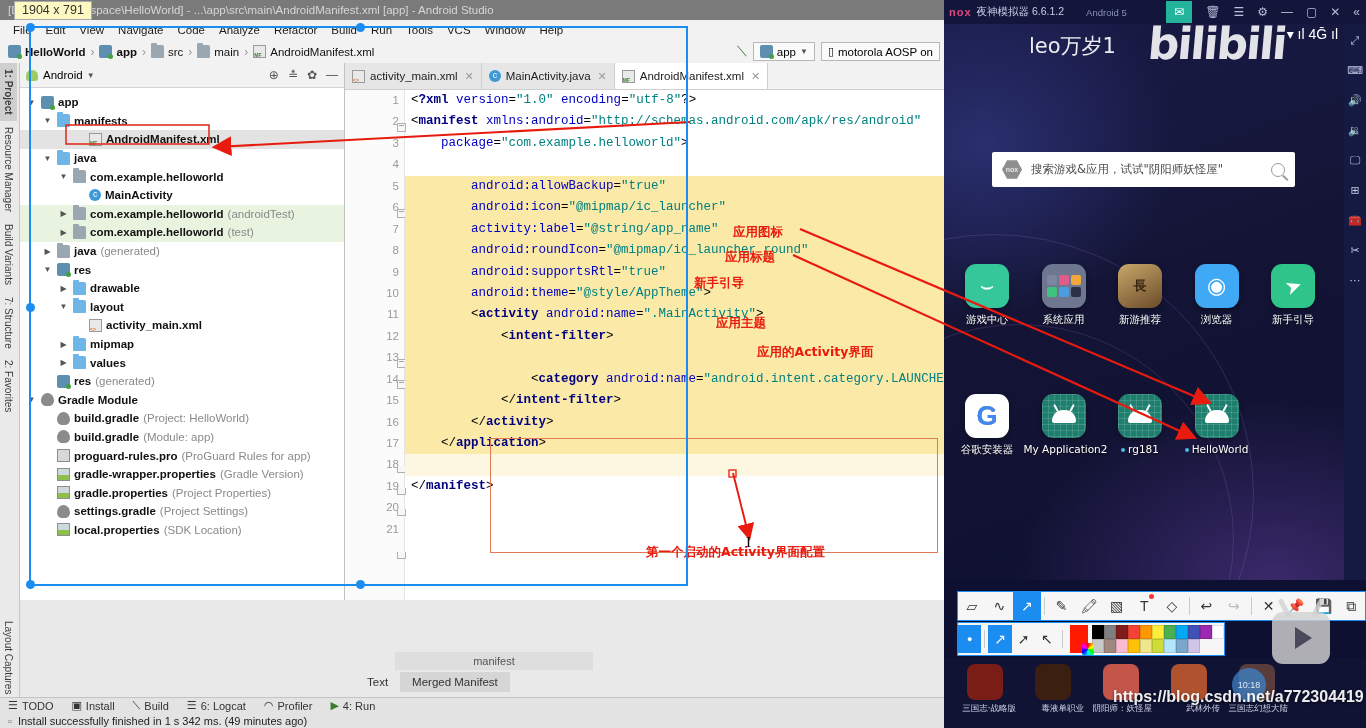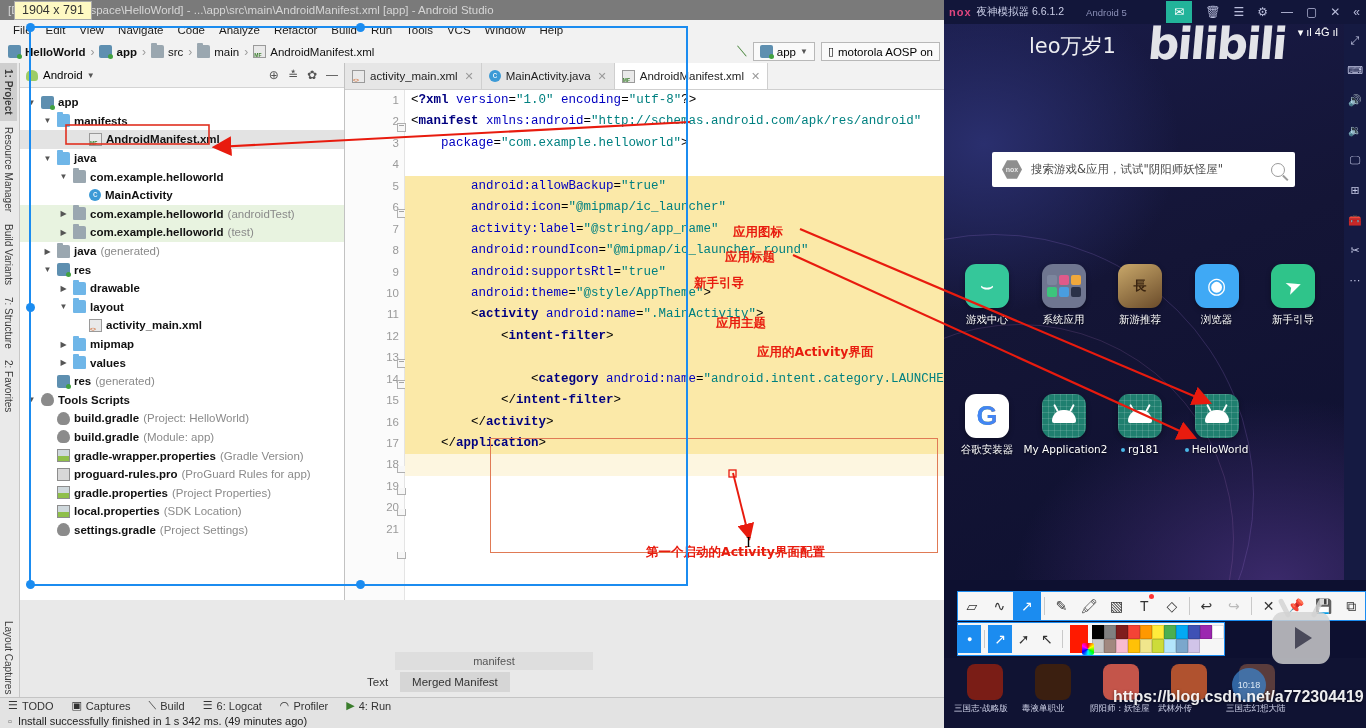--- a/index.html
+++ b/index.html
@@ -224,21 +224,21 @@
       radial-gradient(ellipse 420px 300px at 330px 560px, #3b2a6b 0%, rgba(59,42,107,0) 62%),
       radial-gradient(ellipse 300px 260px at 40px 120px, #2a2f6e 0%, rgba(42,47,110,0) 65%),
       linear-gradient(160deg,#191b48 0%,#141536 45%,#0e1030 100%);
       overflow:hidden;
   }
   .nox-arc {
     position:absolute; border-radius:50%; border:1px solid rgba(160,120,220,.22);
   }
   .nox-statusbar {
     position:absolute; right:6px; top:2px; display:flex; align-items:center; gap:3px;
-    color:#fff; font-size:11px; z-index:3;
+    color:#fff; font-size:14px; z-index:3;
   }
   .nox-searchbar {
     position:absolute; left:48px; top:128px; width:303px; height:35px;
     background:#fff; border-radius:2px; display:flex; align-items:center;
     padding:0 10px; z-index:4;
   }
   .nox-logo-hex {
     width:20px; height:20px; background:#8e8e8e;
     clip-path:polygon(25% 4%,75% 4%,100% 50%,75% 96%,25% 96%,0% 50%);
     display:flex; align-items:center; justify-content:center;
@@ -324,21 +324,21 @@
   .swatch-grid { display:grid; grid-template-columns:repeat(11,12px); grid-template-rows:14px 14px; margin-left:4px; }
   .sw { width:12px; height:14px; }
   .cur-color { width:22px; height:28px; background:#ff1a00; margin-left:4px; position:relative; }
   .cur-color:after{content:"";position:absolute;right:-6px;bottom:-2px;width:12px;height:12px;
     background:conic-gradient(#f00,#ff0,#0f0,#0ff,#00f,#f0f,#f00); border-radius:2px;}
 
   .bottom-games {
     position:absolute; left:944px; top:658px; width:422px; height:70px;
     background:#101333; display:flex; align-items:flex-start; padding:6px 10px 0; gap:6px;
   }
-  .game-cell { width:62px; text-align:left; }
+  .game-cell { width:62px; text-align:right; }
   .game-ic { width:36px; height:36px; border-radius:8px; margin:0 auto 3px; }
   .game-lbl { color:#cfd2e8; font-size:8.5px; white-space:nowrap;
     font-family:"DejaVu Sans","Liberation Sans",sans-serif; }
   .csdn-wm {
     position:absolute; left:1113px; top:688px; z-index:20;
     color:rgba(255,255,255,.93); font-size:16px; font-weight:bold;
     font-family:"Liberation Sans",sans-serif;
     text-shadow:0 1px 3px rgba(0,0,0,.6); white-space:nowrap;
   }
   .nox-navbar-r {
@@ -527,63 +527,63 @@
           </div>
           <div class="trow ind1">
             <span class="tw"></span>
             <span class="ico ico-module"></span>
             <span class="lbl">res</span>
             <span class="sub"> (generated)</span>
           </div>
           <div class="trow ind0">
             <span class="tw">▼</span>
             <span class="ico ico-gradle"></span>
-            <span class="lbl">Tools Scripts</span>
+            <span class="lbl">Gradle Module</span>
           </div>
           <div class="trow ind1">
             <span class="tw"></span>
             <span class="ico ico-gradle"></span>
             <span class="lbl">build.gradle</span>
             <span class="sub"> (Project: HelloWorld)</span>
           </div>
           <div class="trow ind1">
             <span class="tw"></span>
             <span class="ico ico-gradle"></span>
             <span class="lbl">build.gradle</span>
             <span class="sub"> (Module: app)</span>
           </div>
           <div class="trow ind1">
             <span class="tw"></span>
+            <span class="ico ico-pro"></span>
+            <span class="lbl">proguard-rules.pro</span>
+            <span class="sub"> (ProGuard Rules for app)</span>
+          </div>
+          <div class="trow ind1">
+            <span class="tw"></span>
             <span class="ico ico-props"></span>
             <span class="lbl">gradle-wrapper.properties</span>
             <span class="sub"> (Gradle Version)</span>
           </div>
           <div class="trow ind1">
             <span class="tw"></span>
-            <span class="ico ico-pro"></span>
-            <span class="lbl">proguard-rules.pro</span>
-            <span class="sub"> (ProGuard Rules for app)</span>
-          </div>
-          <div class="trow ind1">
-            <span class="tw"></span>
             <span class="ico ico-props"></span>
             <span class="lbl">gradle.properties</span>
             <span class="sub"> (Project Properties)</span>
           </div>
           <div class="trow ind1">
             <span class="tw"></span>
+            <span class="ico ico-gradle"></span>
+            <span class="lbl">settings.gradle</span>
+            <span class="sub"> (Project Settings)</span>
+          </div>
+          <div class="trow ind1">
+            <span class="tw"></span>
             <span class="ico ico-props"></span>
             <span class="lbl">local.properties</span>
             <span class="sub"> (SDK Location)</span>
-          </div>
-          <div class="trow ind1">
-            <span class="tw"></span>
-            <span class="ico ico-gradle"></span>
-            <span class="lbl">settings.gradle</span>
-            <span class="sub"> (Project Settings)</span>
           </div>
         </div>
     </div>
 
     <div class="editor-wrap">
       <div class="tabs-row" id="editor-tabs">
           <div class="etab">
             <span class="ico ico-xmlres"></span>
             <span>activity_main.xml</span>
             <span class="x">✕</span>
@@ -645,20 +645,21 @@
             <div class="cl hl-yellow">        <span class="tk-attr">android:supportsRtl</span>=<span class="tk-str">"true"</span></div>
             <div class="cl hl-yellow">        <span class="tk-attr">android:theme</span>=<span class="tk-str">"@style/AppTheme"</span>&gt;</div>
             <div class="cl hl-yellow">        &lt;<span class="tk-tag">activity</span> <span class="tk-attr">android:name</span>=<span class="tk-str">".MainActivity"</span>&gt;</div>
             <div class="cl hl-yellow">            &lt;<span class="tk-tag">intent-filter</span>&gt;</div>
             <div class="cl hl-yellow"></div>
             <div class="cl hl-yellow">                &lt;<span class="tk-tag">category</span> <span class="tk-attr">android:name</span>=<span class="tk-str">"android.intent.category.LAUNCHER"</span> /&gt;</div>
             <div class="cl hl-yellow">            &lt;/<span class="tk-tag">intent-filter</span>&gt;</div>
             <div class="cl hl-yellow">        &lt;/<span class="tk-tag">activity</span>&gt;</div>
             <div class="cl hl-yellow">    &lt;/<span class="tk-tag">application</span>&gt;</div>
             <div class="cl hl-cream"></div>
+            <div class="cl">&lt;/<span class="tk-tag">manifest</span>&gt;</div>
           </div>
 
         <div class="inner-box" style="left:145px; top:348px; width:448px; height:115px;"></div>
       </div>
     </div>
 
     <div class="bl-area"></div>
 
     <div class="editor-bottom-tabs">
       <div class="manifest-pill">manifest</div>
@@ -668,21 +669,21 @@
       </div>
     </div>
 
     <div class="as-toolwindow-bar">
       <span class="tw-item">
         <span>☰</span>
         <span>TODO</span>
       </span>
       <span class="tw-item">
         <span>▣</span>
-        <span>Captures</span>
+        <span>Install</span>
       </span>
       <span class="tw-item">
         <span>⟍</span>
         <span>Build</span>
       </span>
       <span class="tw-item">
         <span>☰</span>
         <span>6: Logcat</span>
       </span>
       <span class="tw-item">

